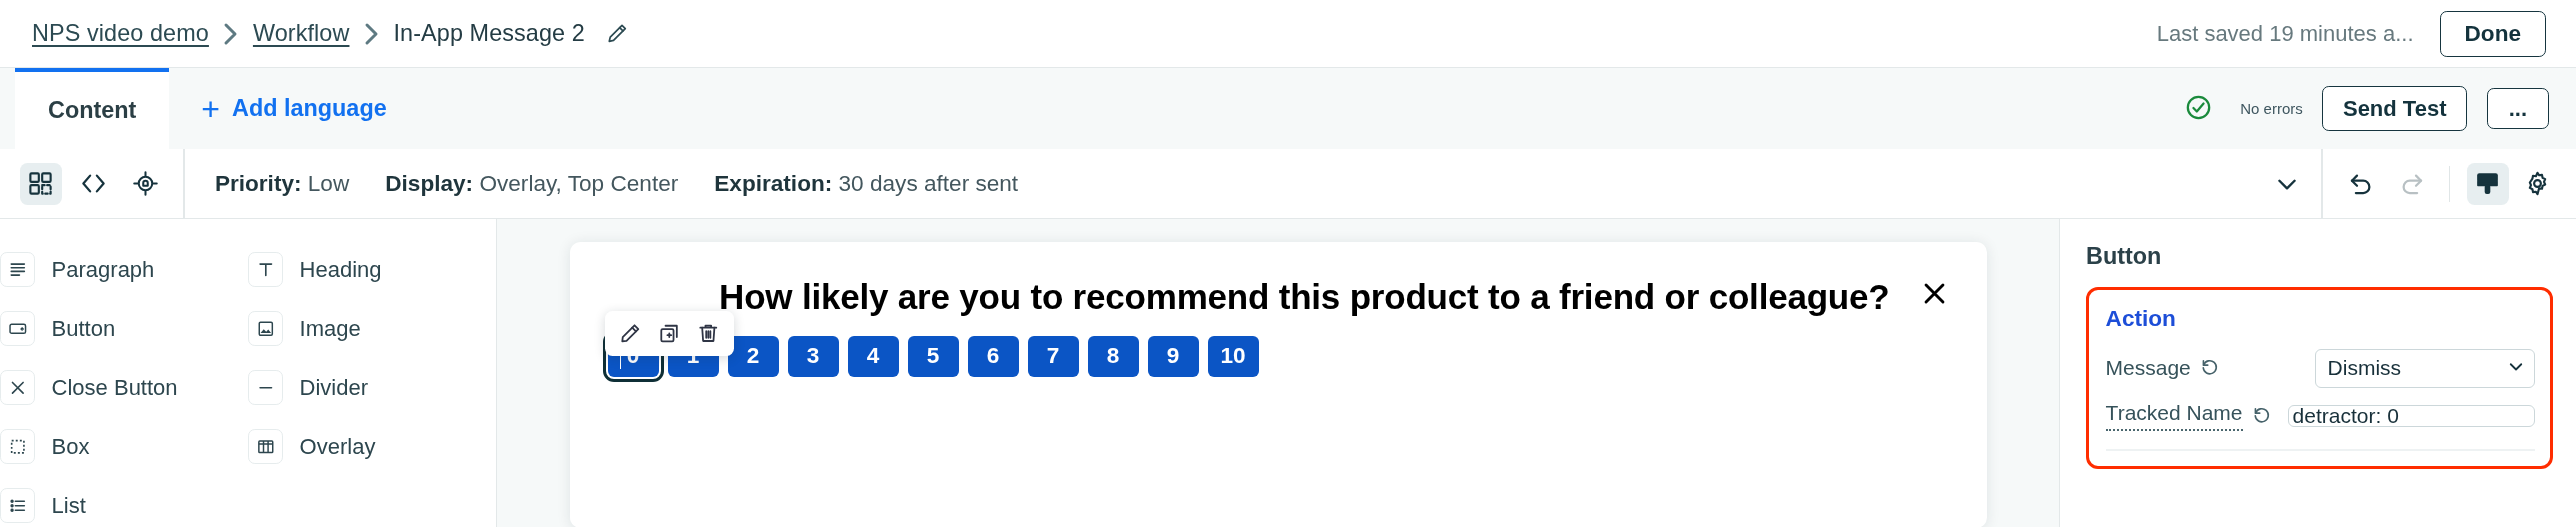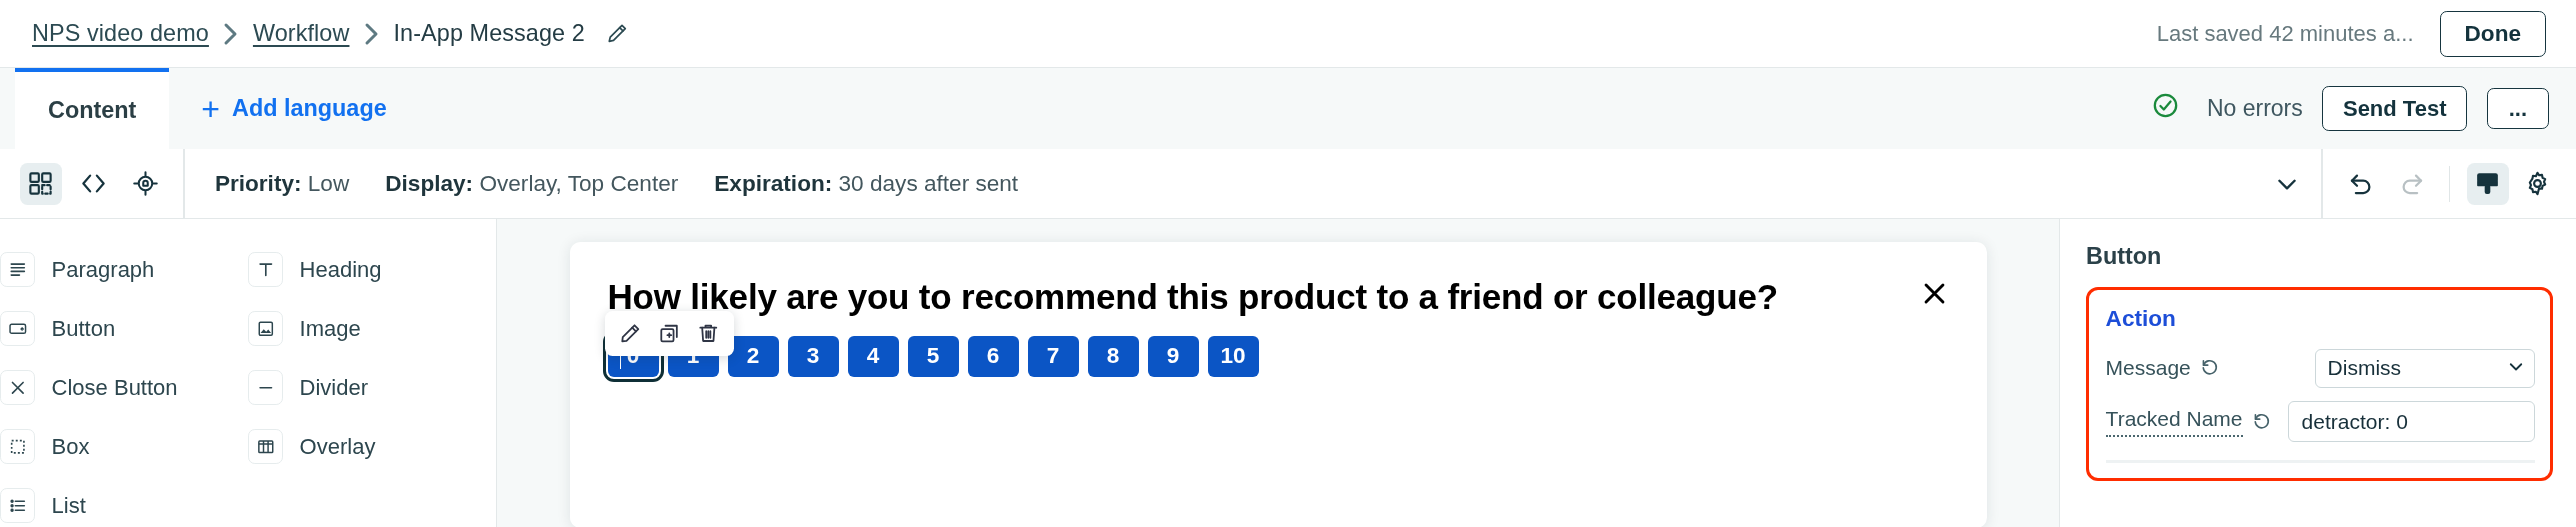--- a/index.html
+++ b/index.html
@@ -61,21 +61,21 @@
     cursor: pointer;
   }
   .add-language {
     display: flex; align-items: center; gap: 12px;
     margin-left: 32px;
     color: #1271f0; font-size: 23.4px; font-weight: bold;
     cursor: pointer; align-self: center;
   }
   .plus-ico { font-size: 32px; font-weight: 400; line-height: 1; color:#1271f0; }
   .tabbar-right { margin-left: auto; display: flex; align-items: center; gap: 19.6px; padding-right: 27px; }
-  .noerr { display: flex; align-items: center; gap: 28px; font-size: 23px; color: #3f5760; }
+  .noerr { display: flex; align-items: center; gap: 28px; font-size: 15px; color: #3f5760; }
   .noerr svg { width: 27px; height: 27px; }
   .btn-sendtest { font-size: 22px; padding: 8.3px 19.6px; }
   .btn-ellipsis { font-size: 22px; padding: 8.3px 21px; line-height: 1; }
 
   
   .toolbar {
     height: 70px; flex: 0 0 70px;
     background: #ffffff;
     border-bottom: 1.5px solid #e3e8e9;
     display: flex; align-items: center;
@@ -121,21 +121,21 @@
   .blk-ico {
     width: 35px; height: 35px; flex: 0 0 35px;
     border: 1.5px solid #e6eced; border-radius: 6.8px;
     display: flex; align-items: center; justify-content: center;
     color: #2d464e;
   }
   .blk-ico svg { width: 19.6px; height: 19.6px; }
   .blk-label { font-size: 22px; color: #2d464e; white-space: nowrap; }
 
   
-  .canvas { flex: 1 1 auto; position: relative; overflow: hidden; display: flex; justify-content: center; }
+  .canvas { flex: 1 1 auto; position: relative; overflow: hidden; display: flex; justify-content: center; text-align: right; }
   .msg-card {
     margin-top: 22.6px;
     width: 1417px;
     background: #ffffff;
     border-radius: 10.6px;
     box-shadow: 0 1.5px 13.6px rgba(20,40,50,.10);
     padding: 33px 38px 38px 38px;
     position: relative;
   }
   .msg-head-row { display: flex; align-items: flex-start; }
@@ -196,25 +196,25 @@
     border: 1.5px solid #ccd7da; border-radius: 6px;
     background: #ffffff; color: #18303a;
     font-size: 21px; font-family: inherit;
     padding: 0 35px 0 12px;
     display: flex; align-items: center;
     cursor: pointer;
   }
   .select-chev { position: absolute; right: 10.6px; top: 50%; transform: translateY(-50%); pointer-events: none; color:#16323c; }
   .select-chev svg { width: 18px; height: 18px; }
   .text-input {
-    width: 100%; height: 41px;
+    width: 100%; height: 22px;
     border: 1.5px solid #ccd7da; border-radius: 6px;
     background: #ffffff; color: #18303a;
     font-size: 21px; font-family: inherit;
-    padding: 0 13px;
+    padding: 0 4px;
   }
   .rp-divider { height: 2.3px; background: #eef2f3; margin-top: 18px; }
 </style>
 </head>
 <body>
 
 <div class="app">
 
   <div class="topbar">
     <div class="crumbs">
@@ -232,21 +232,21 @@
       </span>
       <span class="crumb current">In-App Message 2</span>
       <span class="edit-pencil">
         <svg viewBox="0 0 24 24" fill="none" stroke="#2c4a52" stroke-width="1.8" stroke-linecap="round" stroke-linejoin="round">
           <path d="M17 3.5l3.5 3.5L8 19.5 3.5 20.5 4.5 16z"></path>
             <path d="M14.5 6L18 9.5"></path>
         </svg>
       </span>
     </div>
     <div class="topbar-right">
-      <span class="saved-text">Last saved 42 minutes a...</span>
+      <span class="saved-text">Last saved 19 minutes a...</span>
       <button class="btn-outline btn-done">Done</button>
     </div>
   </div>
 
   <div class="tabbar">
     <div class="tab">Content</div>
     <div class="add-language">
       <span class="plus-ico">+</span>
       <span>Add language</span>
     </div>

